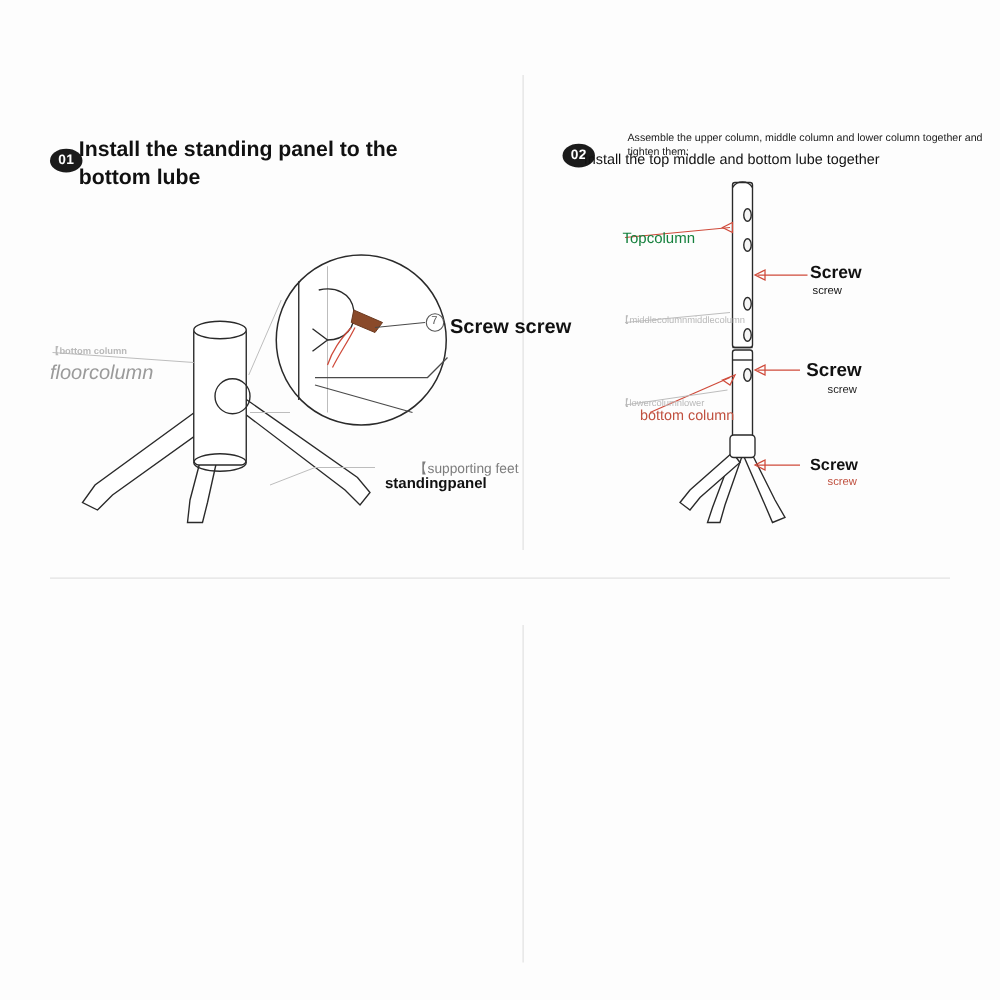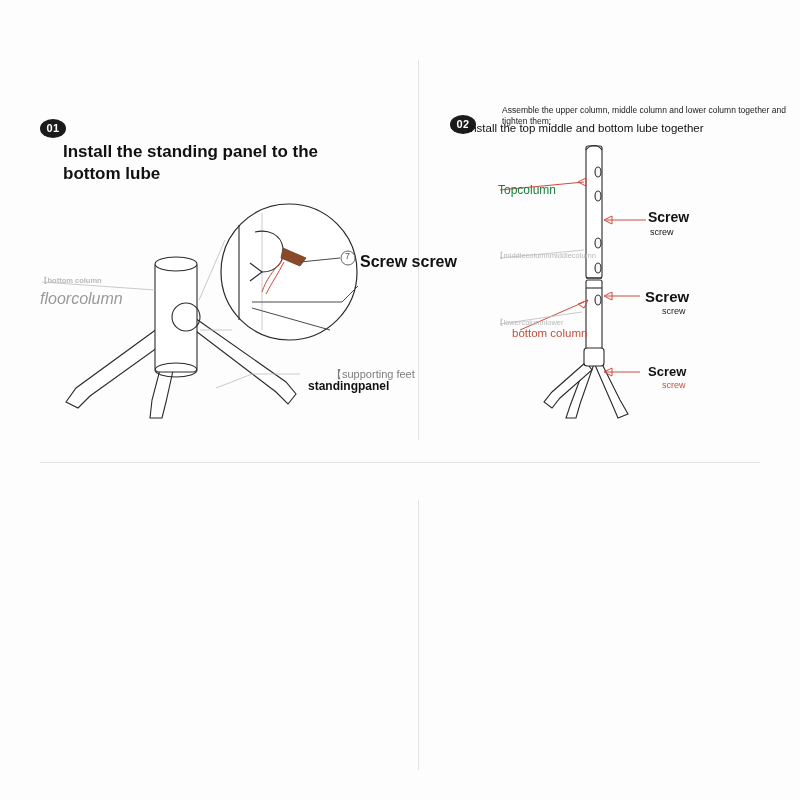--- a/index.html
+++ b/index.html
@@ -53,21 +53,20 @@
     text-align: center;
     letter-spacing: 0.3px;
     margin-top: 12px;
   }
   .title {
     position: absolute;
     font-size: 17px;
     font-weight: bold;
     line-height: 1.28;
     color: #111;
-    margin-top: 32px;
   }
   .subtitle-small {
     position: absolute;
     font-size: 8.5px;
     line-height: 1.25;
     color: #1a1a1a;
   }
   .subtitle-med {
     position: absolute;
     font-size: 11.5px;

